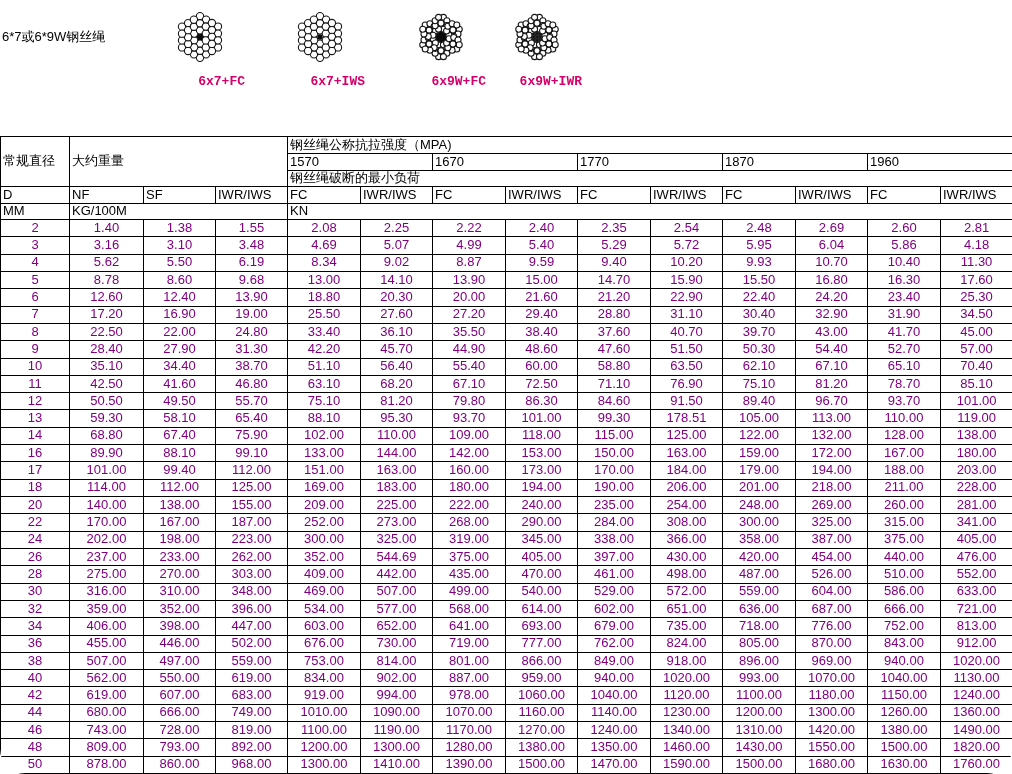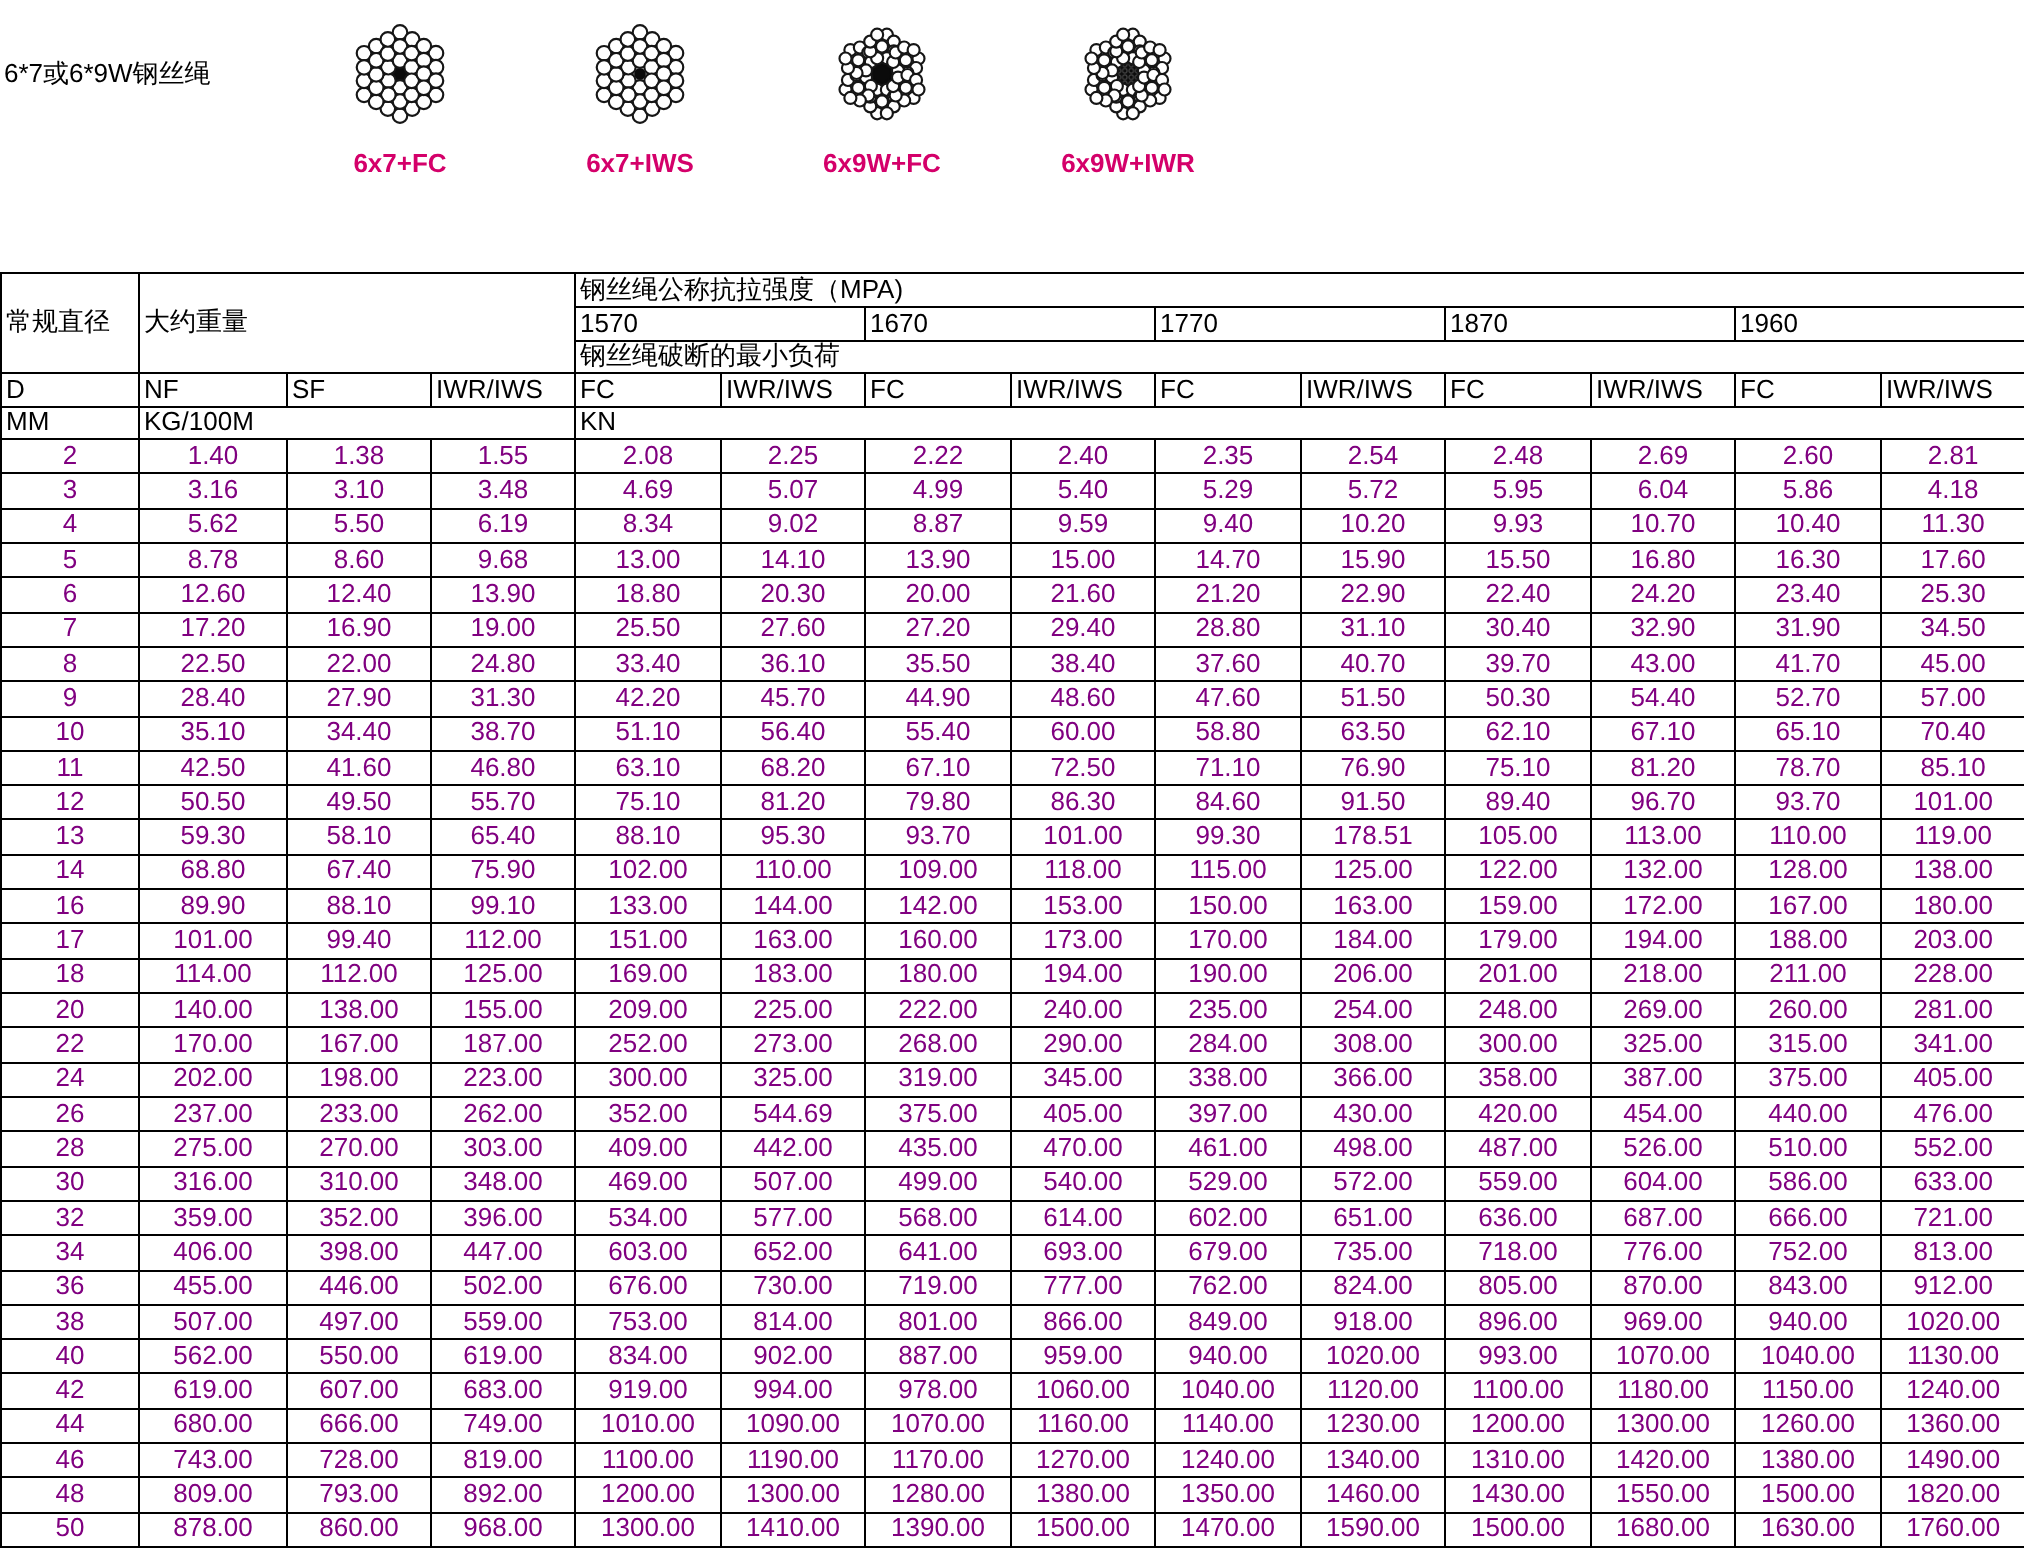--- a/index.html
+++ b/index.html
@@ -1,20 +1,20 @@
 <!DOCTYPE html>
 <html style="--diagram-label: #d4006a; --data-text: #800080; --header-text: #000000; --grid: #000000;"><head>
 <meta charset="utf-8">
 <style>
   html,body{margin:0;padding:0;background:#fff;}
   .page{position:relative;width:1012px;height:774px;background:#fff;overflow:hidden;
-        font-family:"Liberation Sans", sans-serif;color:#000;}
+        font-family:"Liberation Sans", sans-serif;color:#000;border-radius:25px;}
   .intro{position:absolute;left:2px;top:28px;font-size:13px;color:#000;white-space:nowrap;}
-  .diagram{position:absolute;top:5px;width:90px;text-align:center;}
-  .d0{left:155px}.d1{left:275px}.d2{left:396px}.d3{left:519px}
+  .diagram{position:absolute;top:5px;width:90px;text-align:right;font-family:Liberation Mono, monospace;}
+  .d0{left:155px}.d1{left:275px}.d2{left:396px}.d3{left:492px}
   .dimg{width:64px;height:64px;margin:0 auto;}
   .dimg svg{display:block;width:64px;height:64px;}
   .dlabel{margin-top:5px;font-size:13px;font-weight:bold;color:var(--diagram-label,#d4006a);white-space:nowrap;}
   table.spec{position:absolute;left:0;top:136px;width:1012px;height:638px;
              border-collapse:collapse;table-layout:fixed;font-size:13px;}
   table.spec td{border:1px solid var(--grid,#000);padding:0 2px;overflow:hidden;
                 white-space:nowrap;box-sizing:border-box;line-height:1.15;vertical-align:middle;}
   thead td{color:var(--header-text,#000);}
   thead td.l{text-align:left;}
   tr.h1{height:17px}tr.h2{height:17px}tr.h3{height:16px}tr.h4{height:17px}tr.h5{height:16px}

